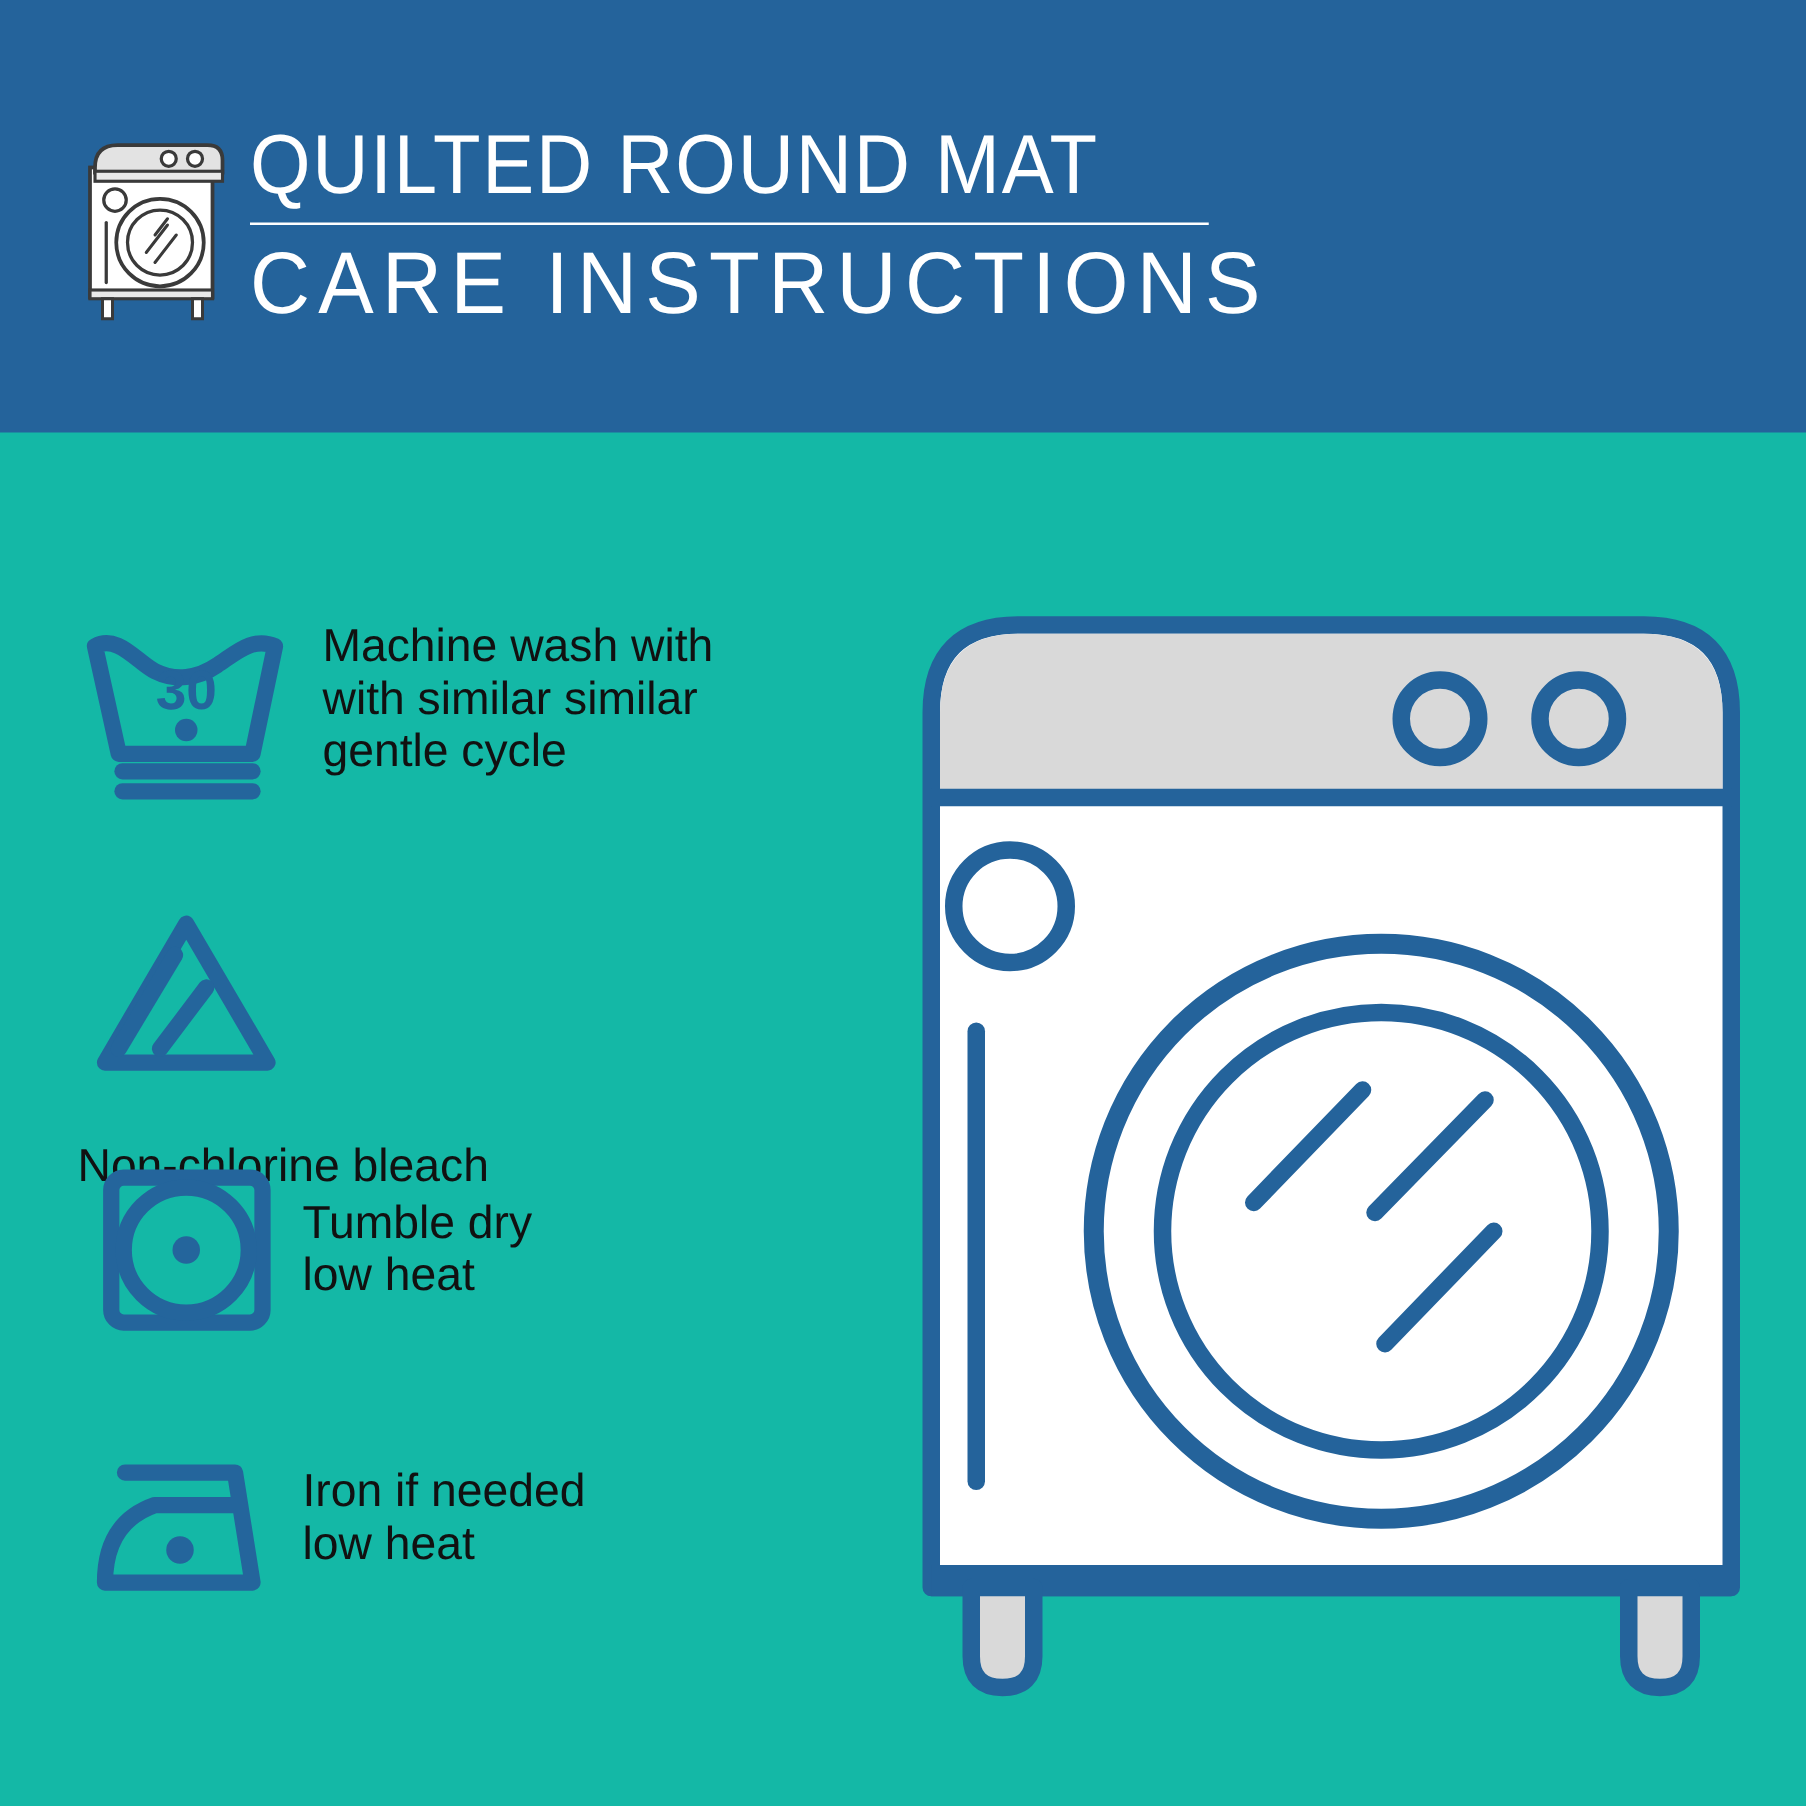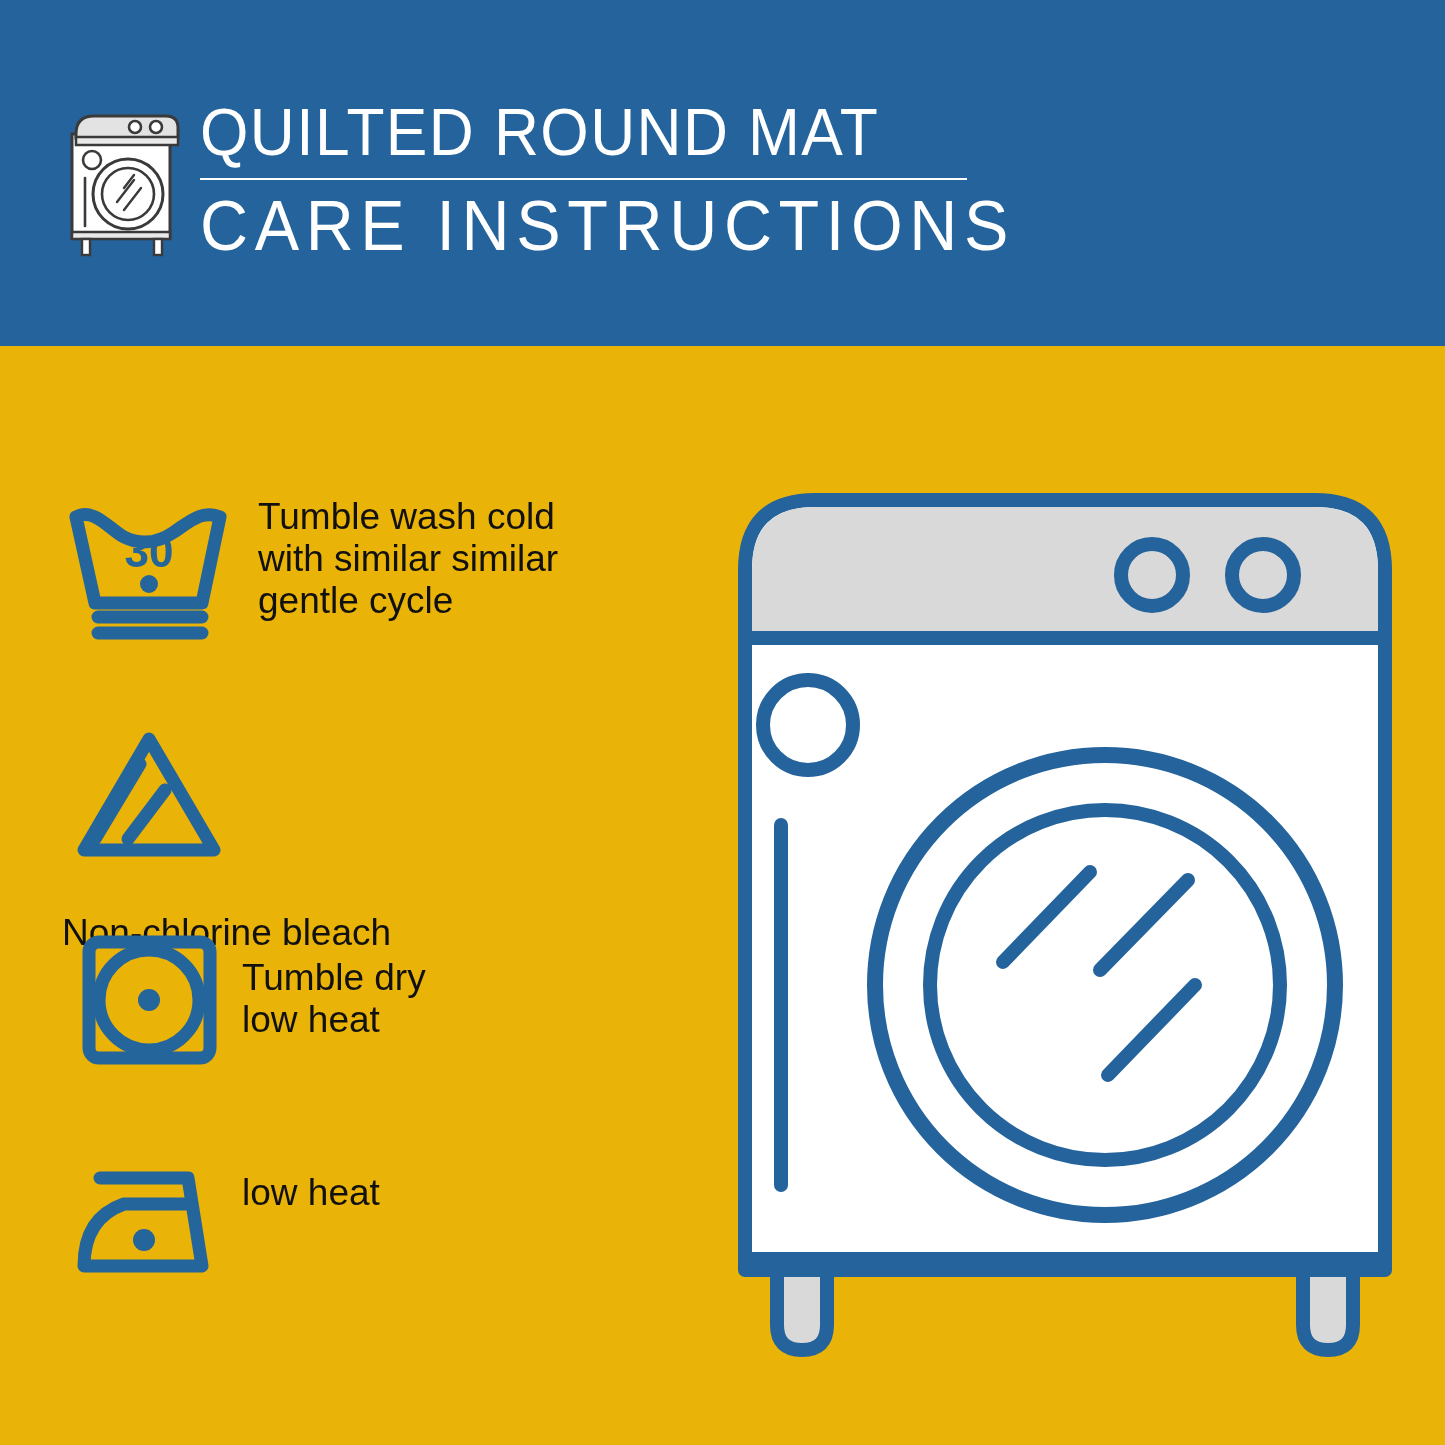--- a/index.html
+++ b/index.html
@@ -10,21 +10,21 @@
   body {
     width: 1445px;
     height: 1445px;
     font-family: "Liberation Sans", sans-serif;
     overflow: hidden;
   }
   .page {
     position: relative;
     width: 1445px;
     height: 1445px;
-    background: #eab308;
+    background: #14b8a6;
   }
 
   
   .header {
     position: absolute;
     left: 0;
     top: 0;
     width: 1445px;
     height: 346px;
     background: #24639b;
@@ -182,21 +182,21 @@
             <path d="M14 27 C32 17 48 40 62 47 C78 55 96 53 112 42 C126 33 140 19 158 27
                      L140 113 L33 113 Z"></path>
             <line x1="36" y1="127" x2="140" y2="127"></line>
             <line x1="36" y1="143" x2="140" y2="143"></line>
           </g>
           <text x="87" y="77" text-anchor="middle" font-family="Liberation Sans, sans-serif" font-size="44" font-weight="700" fill="#24659c">30</text>
           <circle cx="87" cy="94" r="9" fill="#24659c"></circle>
         </svg>
       </div>
       <div class="care-text">
-        <span class="ln">Tumble wash cold</span>
+        <span class="ln">Machine wash with</span>
         <span class="ln">with similar similar</span>
         <span class="ln">gentle cycle</span>
       </div>
     </div>
 
     <div class="care-row r1">
       <div class="care-icon">
         <svg viewBox="0 0 175 150" width="175" height="150" xmlns="http://www.w3.org/2000/svg">
           <g fill="none" stroke="#24659c" stroke-width="13" stroke-linecap="round" stroke-linejoin="round">
             <path d="M87 22 L152 133 L22 133 Z"></path>
@@ -229,20 +229,21 @@
     <div class="care-row r3">
       <div class="care-icon">
         <svg viewBox="0 0 175 150" width="175" height="150" xmlns="http://www.w3.org/2000/svg">
           <g fill="none" stroke="#24659c" stroke-width="13" stroke-linecap="round" stroke-linejoin="round">
             <path d="M38 36 L126 36 L140 124 L22 124 Q22 76 62 62 L126 62"></path>
           </g>
           <circle cx="82" cy="98" r="11" fill="#24659c"></circle>
         </svg>
       </div>
       <div class="care-text">
+        <span class="ln">Iron if needed</span>
         <span class="ln">low heat</span>
       </div>
     </div>
 
   </div>
 
   <div class="machine-illustration">
     <svg viewBox="0 0 700 910" width="700" height="910" xmlns="http://www.w3.org/2000/svg">
 
       <path d="M30 100 Q30 30 100 30 L600 30 Q670 30 670 100 L670 800 L30 800 Z" fill="#ffffff" stroke="#24639b" stroke-width="14" stroke-linejoin="round"></path>

